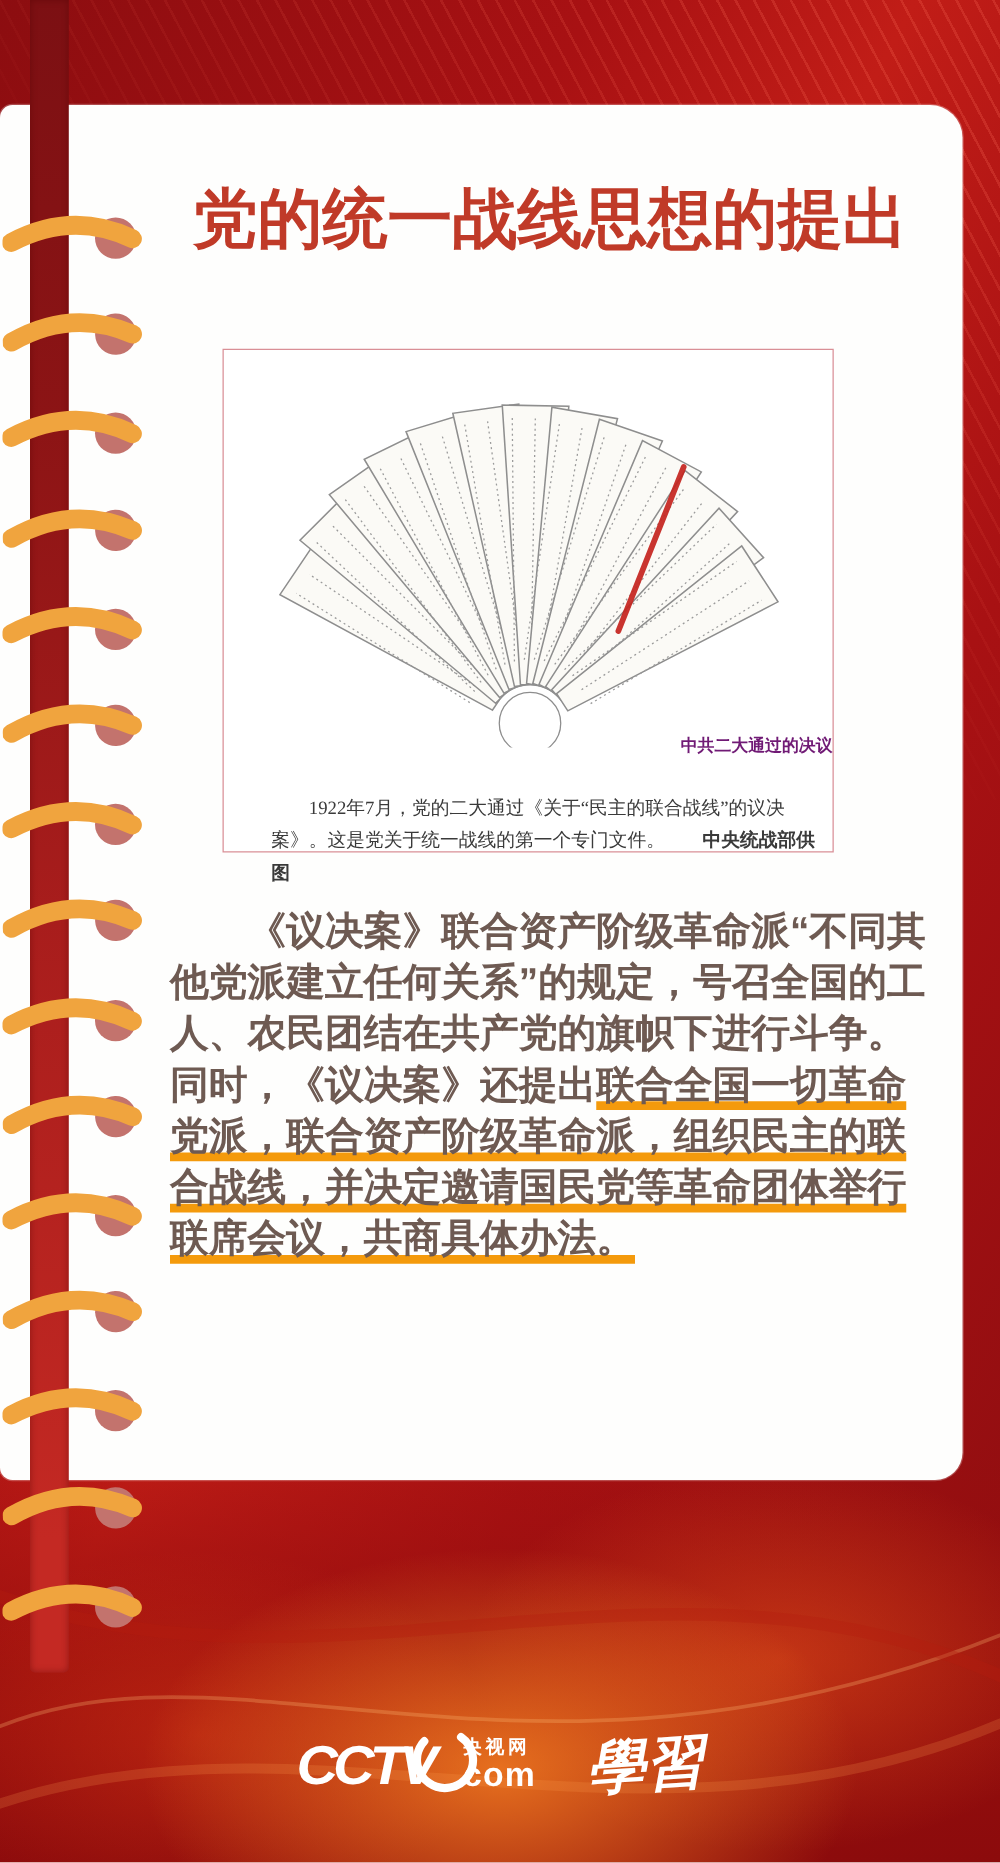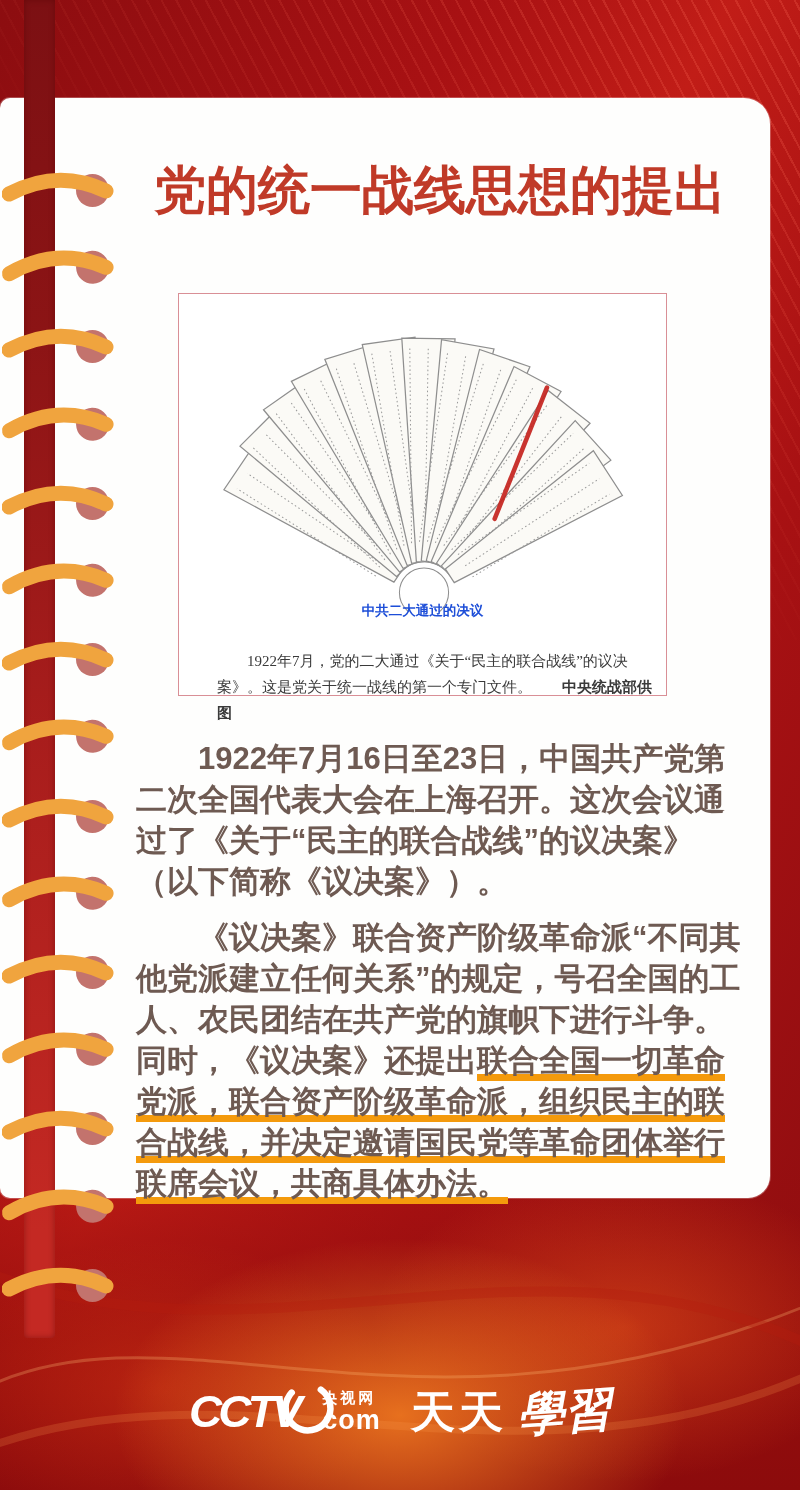--- a/index.html
+++ b/index.html
@@ -22,21 +22,21 @@
   
   .bg-bottom{position:absolute;left:0;bottom:0;width:800px;height:340px;z-index:1;
     background:
       radial-gradient(55% 80% at 50% 78%, rgba(255,140,35,.78), rgba(255,140,35,0) 65%),
       radial-gradient(45% 65% at 78% 52%, rgba(250,100,30,.45), rgba(250,100,30,0) 70%),
       radial-gradient(42% 62% at 20% 70%, rgba(215,55,20,.5), rgba(215,55,20,0) 70%),
       linear-gradient(180deg, rgba(140,12,12,0) 0%, rgba(150,14,12,.85) 55%, #8c0b0c 100%);}
   .bg-bottom svg{position:absolute;inset:0;}
 
   
-  .page{position:absolute;left:0;top:98px;width:770px;height:1100px;z-index:2;
+  .page{position:absolute;left:0;top:84px;width:770px;height:1100px;z-index:2;
     background:var(--page_white,#fefefd);
     border-radius:10px 26px 22px 10px;
     box-shadow:0 0 0 1px rgba(255,255,255,.25);}
 
   
   .spine{position:absolute;left:24px;top:0;width:31px;height:1338px;z-index:3;
     background:linear-gradient(180deg,var(--spine_red_top,#7c1013) 0%, #8c1415 25%, #a81d1c 55%, var(--spine_red_bottom,#c42923) 92%);
     box-shadow:inset 0 0 6px rgba(80,0,0,.45);
     border-radius:0 0 4px 4px;}
   .binding{position:absolute;left:0;top:0;width:120px;height:1338px;z-index:4;overflow:hidden;}
@@ -48,22 +48,22 @@
   
   .title{position:absolute;left:130px;top:60px;width:620px;margin:0;z-index:2;
     font-size:52px;line-height:1.25;font-weight:700;text-align:center;
     color:var(--title_red,#c03a28);letter-spacing:0px;
     font-family:"Liberation Sans", sans-serif;}
 
   
   .figure{position:absolute;left:178px;top:195px;width:489px;height:403px;margin:0;z-index:2;
     background:#fff;border:1px solid var(--figure_border,#d98f96);box-sizing:border-box;}
   .fan-wrap{position:absolute;left:40px;top:26px;width:410px;height:292px;}
-  .fig-title{position:absolute;left:0;top:308px;width:100%;text-align:center;
-    font-family:"Liberation Serif", serif;font-weight:700;font-size:13.5px;color:#1d4ed8;}
+  .fig-title{position:absolute;left:0;top:308px;width:100%;text-align:right;
+    font-family:"Liberation Serif", serif;font-weight:700;font-size:13.5px;color:#701a75;}
   .fig-caption{position:absolute;left:22px;top:338px;width:445px;margin:16px;
     font-family:"Liberation Serif", serif;font-size:15px;line-height:26px;color:var(--figure_caption_text,#3a3a3a);
     text-indent:2em;}
   .fig-caption .credit{padding-left:2em;font-weight:700;}
 
   
   .article{position:absolute;left:136px;top:640px;width:614px;z-index:2;}
   .para{margin:0 0 15px 0;text-indent:2em;
     font-size:31px;line-height:41px;font-weight:600;color:var(--body_text,#6e5a52);
     font-family:"Liberation Sans", sans-serif;}
@@ -187,21 +187,20 @@
             </g>
             <circle cx="200" cy="266" r="24" fill="#ffffff" stroke="#8e8e8e" stroke-width="1"></circle>
             <path d="M 269 194 L 320 66" stroke="#c5241f" stroke-width="4.5" stroke-linecap="round" opacity="0.92"></path>
           </svg>
       </div>
       <div class="fig-title">中共二大通过的决议</div>
       <p class="fig-caption"><span>1922年7月，党的二大通过《关于“民主的联合战线”的议决案》。这是党关于统一战线的第一个专门文件。</span><span class="credit">中央统战部供图</span></p>
     </figure>
 
     <div class="article">
-      <p class="para"><span>1922年7月16日至23日，中国共产党第二次全国代表大会在上海召开。这次会议通过了《关于“民主的联合战线”的议决案》（以下简称《议决案》）。</span><span class="hl"></span><span></span></p>
       <p class="para"><span>《议决案》联合资产阶级革命派“不同其他党派建立任何关系”的规定，号召全国的工人、农民团结在共产党的旗帜下进行斗争。同时，《议决案》还提出</span><span class="hl">联合全国一切革命党派，联合资产阶级革命派，组织民主的联合战线，并决定邀请国民党等革命团体举行联席会议，共商具体办法。</span><span></span></p>
     </div>
   </div>
 
   <div class="spine"></div>
   <div class="binding" id="binding">
       <div class="mark" style="top: 166px;">
         <span class="dot"></span>
         <svg class="arc" width="112" height="42" viewBox="0 0 112 42">
           <path d="M7 28 Q 56 2 104 25" fill="none" stroke="#f0a43e" stroke-width="15" stroke-linecap="round"></path>
@@ -298,18 +297,17 @@
       <span class="cctv-text">CCTV</span>
       <svg class="cctv-ring" width="56" height="56" viewBox="0 0 60 60">
         <circle cx="30" cy="30" r="24" fill="none" stroke="#ffffff" stroke-width="7" stroke-dasharray="116 35" transform="rotate(-55 30 30)" stroke-linecap="round"></circle>
       </svg>
       <div class="cctv-col">
         <span class="cctv-site">央视网</span>
         <span class="cctv-com">com</span>
       </div>
     </div>
     <div class="ttxx">
-      <span class="ttxx-plain">天天</span>
       <span class="ttxx-script">學習</span>
     </div>
   </div>
 
 </div>
 
 </body></html>

